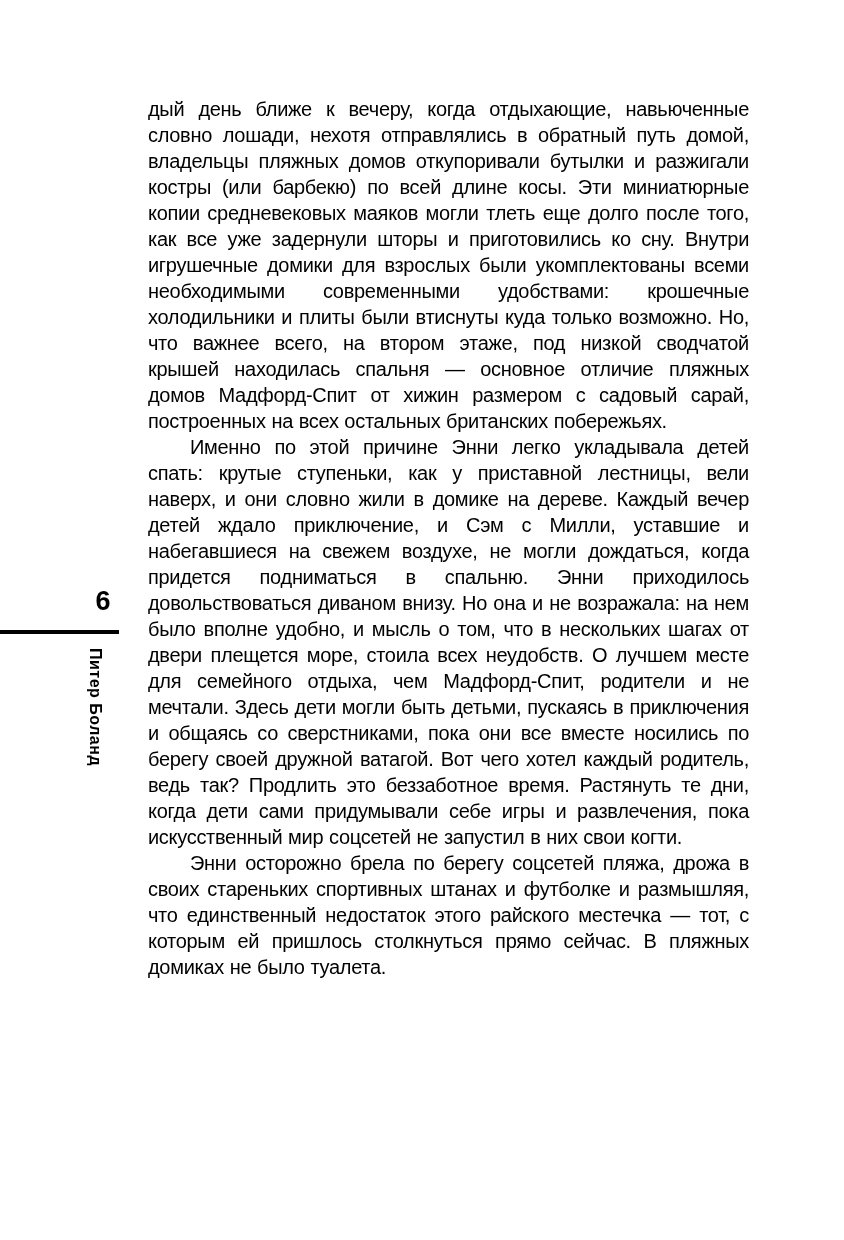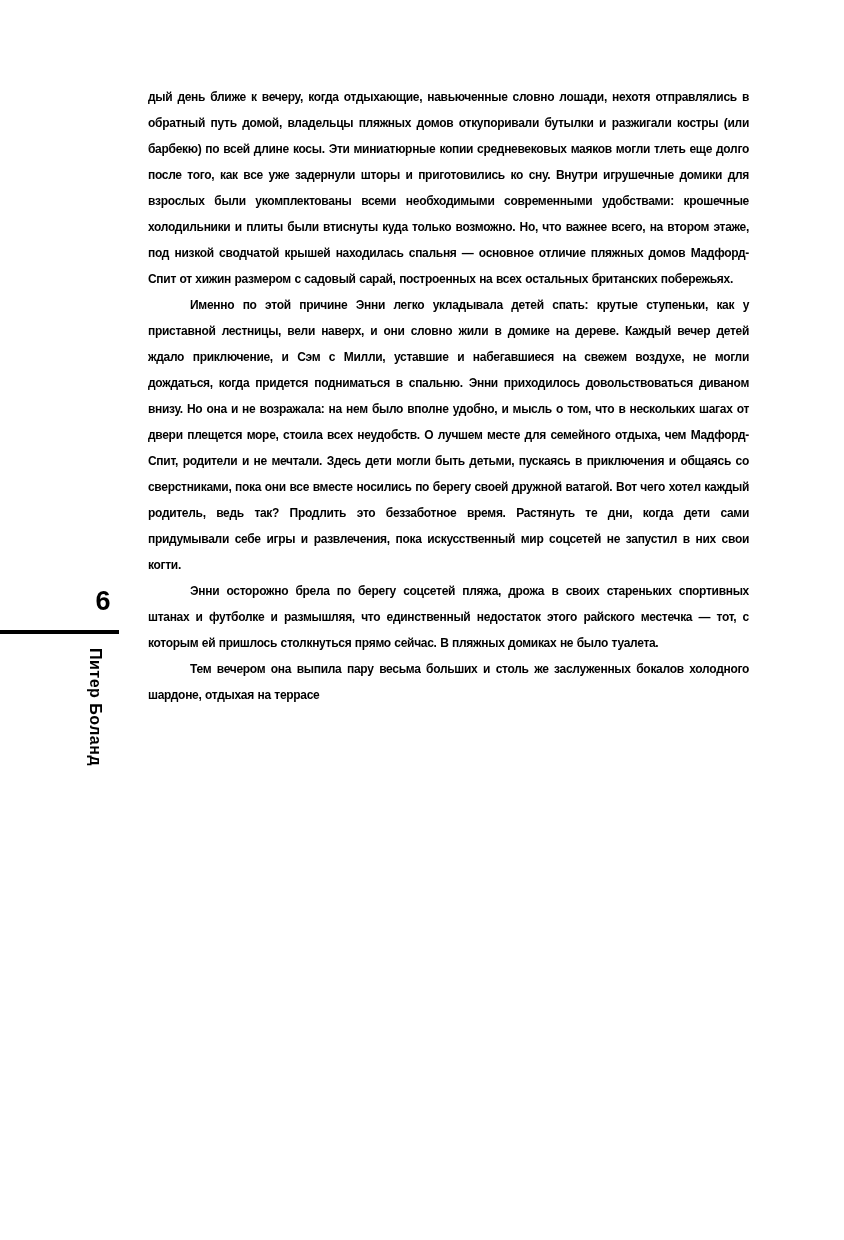--- a/index.html
+++ b/index.html
@@ -12,25 +12,25 @@
     width: 844px;
     height: 1240px;
     background: #ffffff;
     overflow: hidden;
     font-family: "Liberation Sans", sans-serif;
     color: #000000;
   }
   .text-block {
     position: absolute;
     left: 148px;
-    top: 84px;
+    top: 96px;
     width: 601px;
-    font-size: 12px;
+    font-size: 20px;
     line-height: 26px;
-    font-weight: 700;
+    font-weight: 400;
     text-align: justify;
     letter-spacing: -0.3px;
     word-spacing: 0.5px;
   }
   .text-block p {
     margin: 0;
     text-indent: 42px;
   }
   .text-block p.continuation {
     text-indent: 0;
@@ -72,16 +72,15 @@
   <div class="margin-page-number">6</div>
 
   <div class="margin-rule"></div>
 
   <div class="margin-author">Питер Боланд</div>
 
   <div class="text-block">
     <p class="continuation">дый день ближе к вечеру, когда отдыхающие, навьюченные словно лошади, нехотя отправлялись в обратный путь домой, владельцы пляжных домов откупоривали бутылки и разжигали костры (или барбекю) по всей длине косы. Эти миниатюрные копии средневековых маяков могли тлеть еще долго после того, как все уже задернули шторы и приготовились ко сну. Внутри игрушечные домики для взрослых были укомплектованы всеми необходимыми современными удобствами: крошечные холодильники и плиты были втиснуты куда только возможно. Но, что важнее всего, на втором этаже, под низкой сводчатой крышей находилась спальня — основное отличие пляжных домов Мадфорд-Спит от хижин размером с садовый сарай, построенных на всех остальных британских побережьях.</p>
     <p>Именно по этой причине Энни легко укладывала детей спать: крутые ступеньки, как у приставной лестницы, вели наверх, и они словно жили в домике на дереве. Каждый вечер детей ждало приключение, и Сэм с Милли, уставшие и набегавшиеся на свежем воздухе, не могли дождаться, когда придется подниматься в спальню. Энни приходилось довольствоваться диваном внизу. Но она и не возражала: на нем было вполне удобно, и мысль о том, что в нескольких шагах от двери плещется море, стоила всех неудобств. О лучшем месте для семейного отдыха, чем Мадфорд-Спит, родители и не мечтали. Здесь дети могли быть детьми, пускаясь в приключения и общаясь со сверстниками, пока они все вместе носились по берегу своей дружной ватагой. Вот чего хотел каждый родитель, ведь так? Продлить это беззаботное время. Растянуть те дни, когда дети сами придумывали себе игры и развлечения, пока искусственный мир соцсетей не запустил в них свои когти.</p>
     <p>Энни осторожно брела по берегу соцсетей пляжа, дрожа в своих стареньких спортивных штанах и футболке и размышляя, что единственный недостаток этого райского местечка — тот, с которым ей пришлось столкнуться прямо сейчас. В пляжных домиках не было туалета.</p>
-    <p>Тем вечером она выпила пару весьма больших и столь же заслуженных бокалов холодного шардоне, отдыхая на террасе</p>
   </div>
 
 </div>
 
 </body></html>

